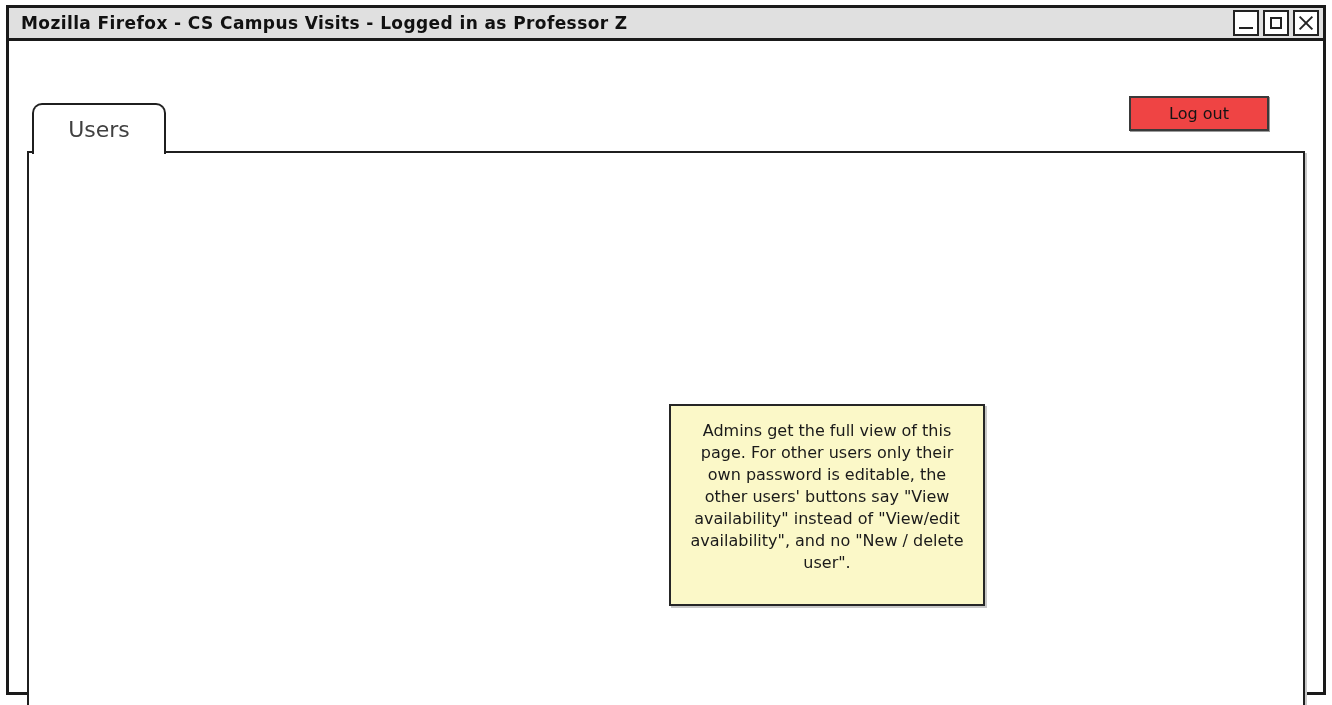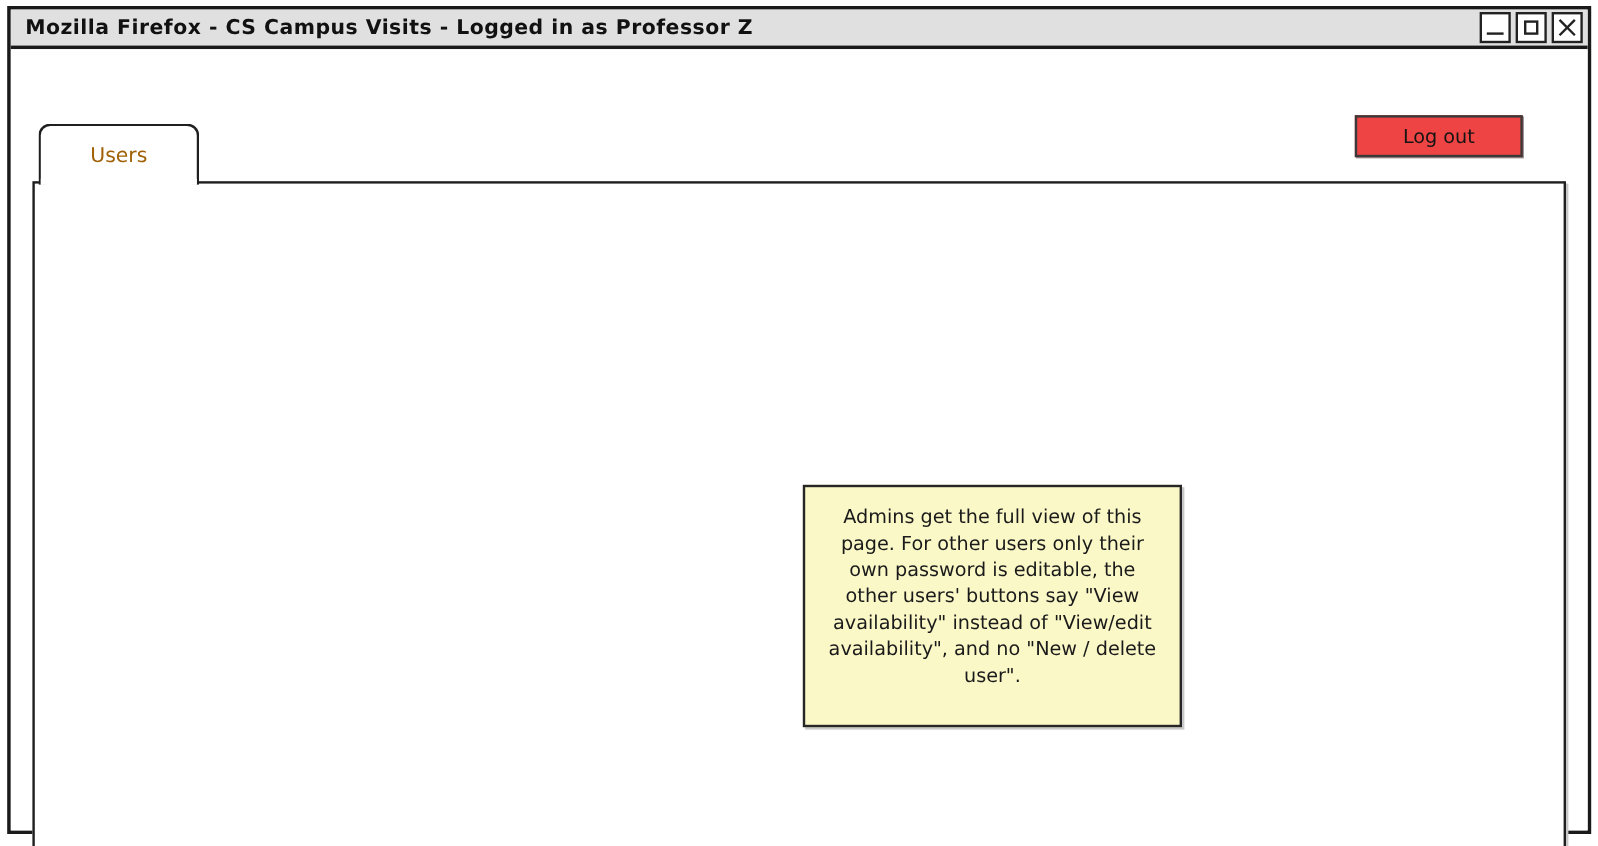--- a/index.html
+++ b/index.html
@@ -120,22 +120,22 @@
     position: absolute;
     top: 62px;
     height: 48px;
     border: 2px solid #1f1f1f;
     border-bottom: none;
     border-radius: 10px 10px 0 0;
     box-sizing: border-box;
     display: flex;
     align-items: center;
     justify-content: center;
-    font-size: 17px;
-    color: #a16207;
+    font-size: 22px;
+    color: #404040;
     cursor: pointer;
     text-align: center;
   }
   #tab-users {
     left: 23px;
     width: 134px;
     background: #ffffff;
     z-index: 3;
     height: 51px;
   }

